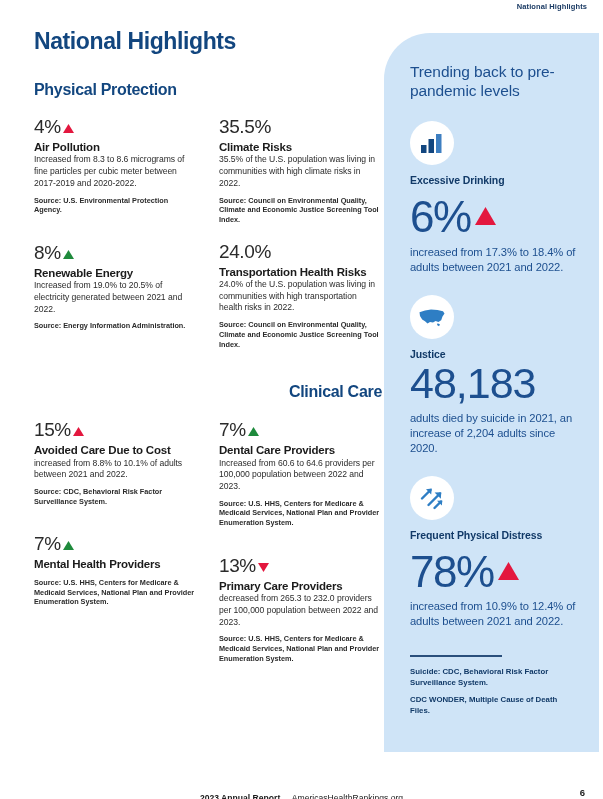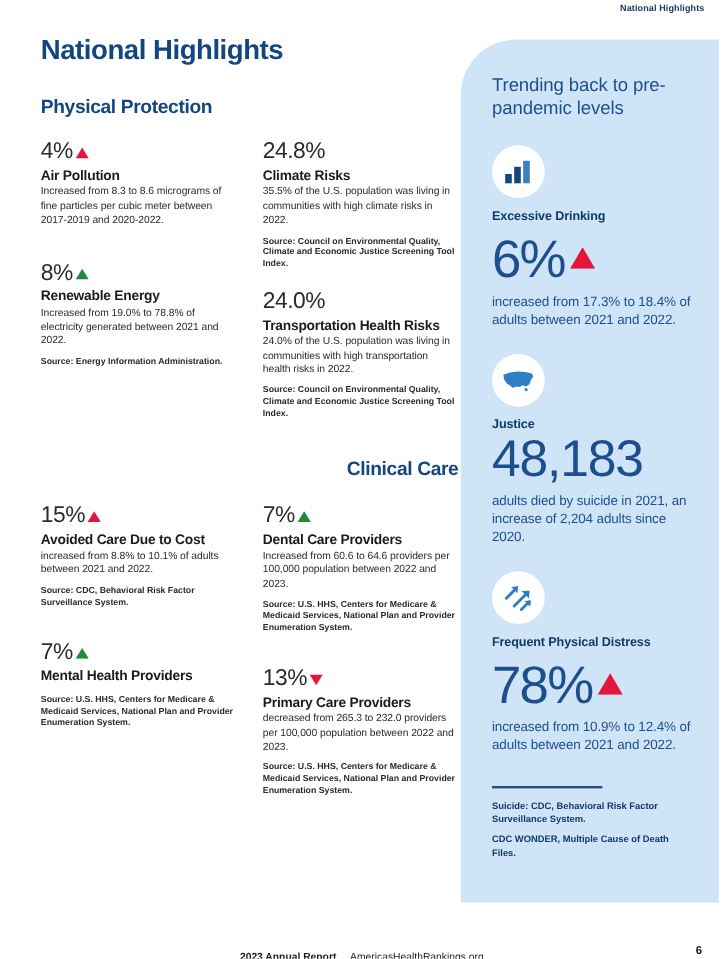--- a/index.html
+++ b/index.html
@@ -180,42 +180,43 @@
           <div class="stat-num">
             <span>4%</span>
             <span class="tri">
               <svg width="11" height="9" viewBox="0 0 11 9">
                   <polygon points="5.5,0 11,9 0,9" fill="#e3173e"></polygon>
                 </svg>
             </span>
           </div>
           <div class="stat-name">Air Pollution</div>
           <div class="stat-desc">Increased from 8.3 to 8.6 micrograms of fine particles per cubic meter between 2017-2019 and 2020-2022.</div>
+          <div class="stat-src">Source: U.S. Environmental Protection Agency.</div>
         </div>
 
         <div class="stat" style="margin-top:28px;">
           <div class="stat-num">
             <span>8%</span>
             <span class="tri">
               <svg width="11" height="9" viewBox="0 0 11 9">
                   <polygon points="5.5,0 11,9 0,9" fill="#1e8a3c"></polygon>
                 </svg>
             </span>
           </div>
           <div class="stat-name">Renewable Energy</div>
-          <div class="stat-desc">Increased from 19.0% to 78.8% of electricity generated between 2021 and 2022.</div>
+          <div class="stat-desc">Increased from 19.0% to 20.5% of electricity generated between 2021 and 2022.</div>
           <div class="stat-src">Source: Energy Information Administration.</div>
         </div>
 
       </div>
       <div class="col">
 
         <div class="stat">
           <div class="stat-num">
-            <span>24.8%</span>
+            <span>35.5%</span>
           </div>
           <div class="stat-name">Climate Risks</div>
           <div class="stat-desc">35.5% of the U.S. population was living in communities with high climate risks in 2022.</div>
           <div class="stat-src">Source: Council on Environmental Quality, Climate and Economic Justice Screening Tool Index.</div>
         </div>
 
         <div class="stat" style="margin-top:17px;">
           <div class="stat-num">
             <span>24.0%</span>
           </div>

